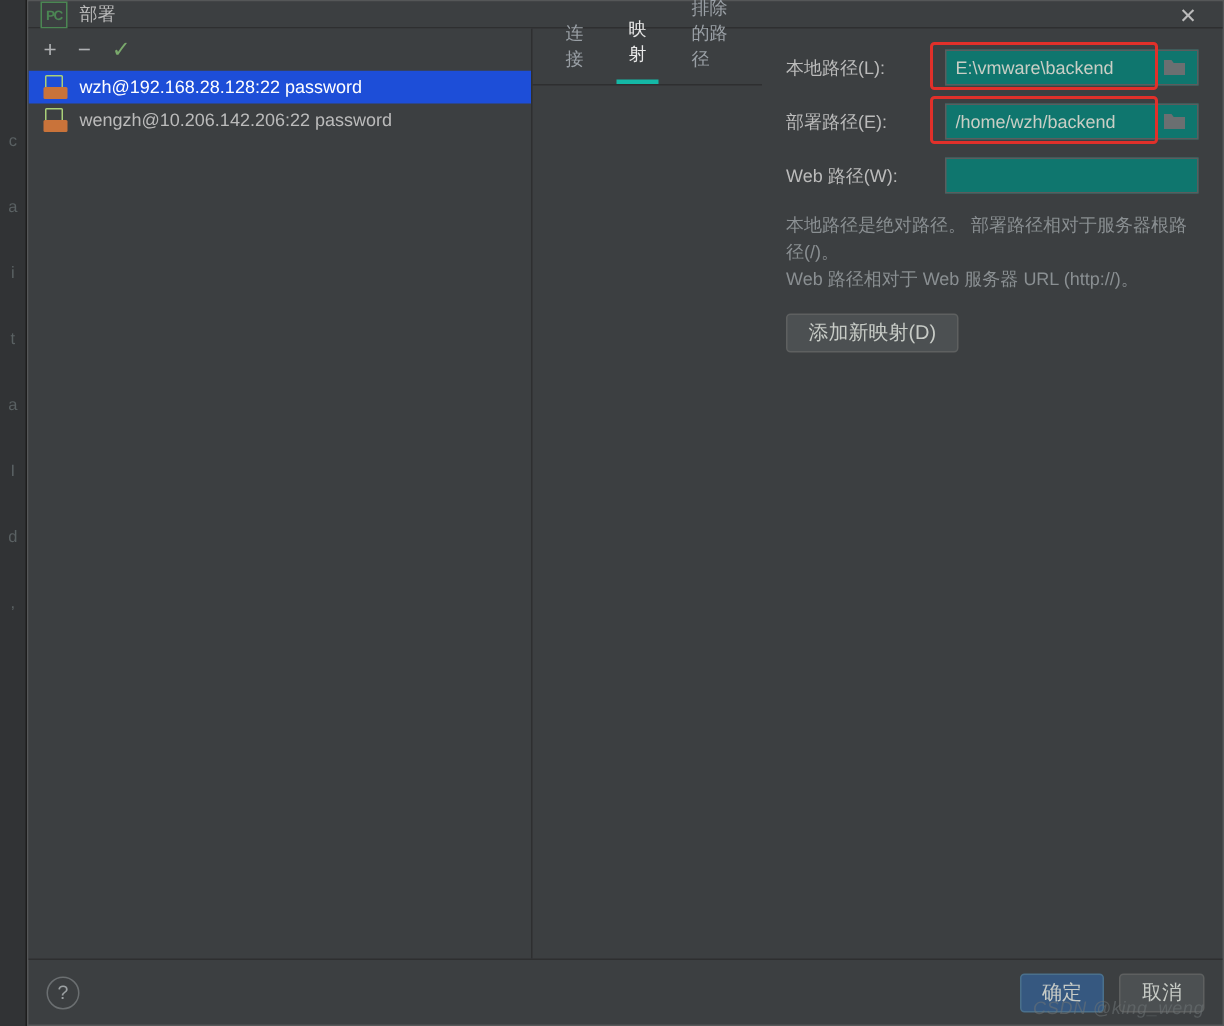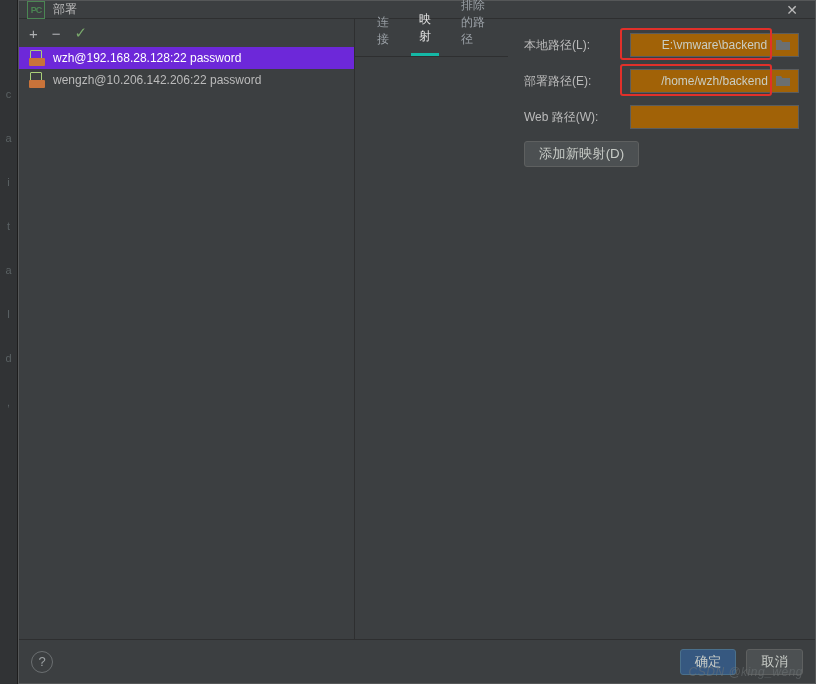--- a/index.html
+++ b/index.html
@@ -67,21 +67,21 @@
     padding: 0 10px;
   }
   .tb-btn { color: #afb1b3; cursor: pointer; font-size: 15px; }
   .tb-check { color: #7aa96c; }
   .server-list { flex: 1 1 auto; overflow: auto; }
   .server-item {
     display: flex; align-items: center; gap: 8px;
     padding: 2px 10px; height: 22px;
     color: #bbbbbb; cursor: pointer;
   }
-  .server-item.selected { background: #6d28d9; color: #ffffff; }
+  .server-item.selected { background: #1d4ed8; color: #ffffff; }
   .sftp-icon {
     width:16px;height:16px;flex:none;position:relative;
   }
   .sftp-icon .srv { position:absolute;left:1px;top:0;width:12px;height:11px;border:1px solid #a9d079;border-radius:1px;}
   .sftp-icon .tag { position:absolute;left:0;bottom:0;width:16px;height:8px;background:#c9733a;border-radius:1px;}
   .sftp-icon .tag::after{content:"";}
 
   
   .right { flex: 1 1 auto; display: flex; flex-direction: row; padding: 0; }
 
@@ -99,25 +99,25 @@
   .form-area { padding: 14px 16px 0 16px; }
 
   .form-row {
     display: flex; align-items: center; gap: 18px;
     margin-bottom: 12px;
     position: relative;
   }
   .form-label { width: 88px; flex: none; color: #bbbbbb; }
   .form-input {
     flex: 1 1 auto;
-    background: #a16207;
+    background: #0f766e;
     border: 1px solid #5b5d5e;
     color: #C9CEC5;
     height: 24px; padding: 2px 6px;
-    font-family: inherit; font-size: 12px; text-align: center;
+    font-family: inherit; font-size: 12px;
   }
   .browse-icon {
     width: 20px; position: absolute; right: 4px; top: 4px;
     color: #6b6f71; cursor: pointer;
   }
   .red-ring {
     position: absolute;
     border: 2px solid #e1302a; border-radius: 3px;
     pointer-events: none;
   }
@@ -253,20 +253,24 @@
               </svg>
           </span>
           <div class="red-ring" style="left:96px;top:-5px;width:152px;height:32px;"></div>
         </div>
 
         <div class="form-row">
           <span class="form-label">Web 路径(W):</span>
           <input class="form-input" value="" style="">
         </div>
 
+        <div class="hint">
+          <div>本地路径是绝对路径。 部署路径相对于服务器根路径(/)。</div>
+          <div>Web 路径相对于 Web 服务器 URL (http://)。</div>
+        </div>
 
         <button class="btn">添加新映射(D)</button>
       </div>
 
     </div>
 
   </div>
 
   <div class="footer">
     <div class="help-circle">?</div>

